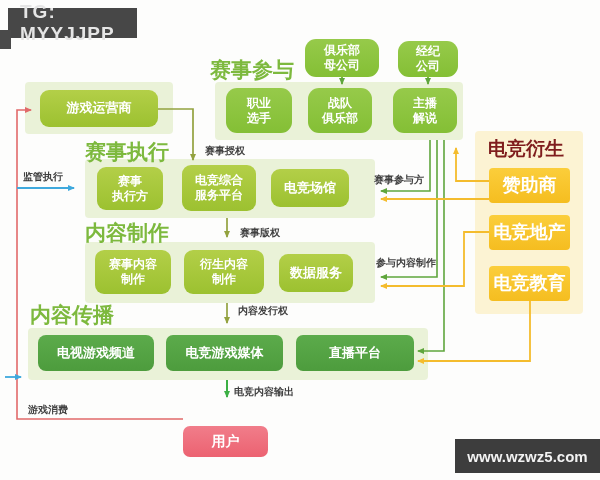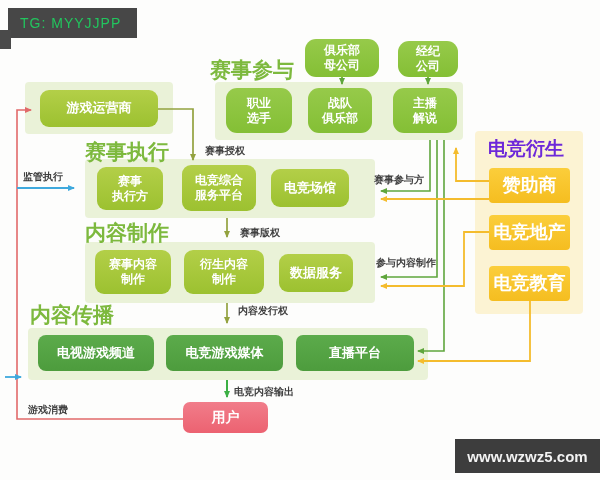--- a/index.html
+++ b/index.html
@@ -1,39 +1,39 @@
 <!DOCTYPE html>
 <html><head>
 <meta charset="utf-8">
 <style>
   html,body{margin:0;padding:0;}
   body{font-family:"Liberation Sans","DejaVu Sans",sans-serif;background:#ffffff;}
   #canvas{position:relative;width:600px;height:480px;background:#fdfdfc;overflow:hidden;}
 
   .abs{position:absolute;}
-  .badge{background:#474747;color:#22c55e;font-weight:normal;font-size:14px;
+  .badge{background:#474747;color:#e5e5e5;font-weight:bold;font-size:19px;
          display:flex;align-items:center;padding-left:12px;letter-spacing:1px;}
   .chip{background:#4a4a4a;}
   .wm{background:#3d3d3d;color:#f2f2f2;font-weight:bold;font-size:15px;
       display:flex;align-items:center;justify-content:center;}
 
   .sec{background:#eaf2d8;border-radius:4px;z-index:1;}
   .sec-y{background:#fcf3d3;border-radius:4px;z-index:1;}
 
   .title-g{color:#7db93e;font-size:21px;font-weight:bold;z-index:4;white-space:nowrap;}
-  .title-o{color:#6d28d9;font-size:19px;font-weight:bold;z-index:4;white-space:nowrap;}
+  .title-o{color:#7f1d1d;font-size:19px;font-weight:bold;z-index:4;white-space:nowrap;}
 
   .node{display:flex;align-items:center;justify-content:center;text-align:center;
         color:#fff;font-weight:bold;border-radius:9px;white-space:pre-line;
         line-height:1.25;z-index:3;box-sizing:border-box;}
   .nyg{background:linear-gradient(#b3cf48,#9cc130);font-size:13px;}
   .ng {background:linear-gradient(#96ca4a,#84bf35);font-size:12px;border-radius:11px;}
   .ndg{background:linear-gradient(#5cab4b,#4d9c3d);font-size:13px;border-radius:7px;}
   .ny {background:linear-gradient(#fbce3b,#f5bd20);font-size:18px;border-radius:4px;}
-  .nr {background:linear-gradient(#f17d8a,#ec6271);font-size:14px;border-radius:7px;}
+  .nr {background:linear-gradient(#f17d8a,#ec6271);font-size:14px;border-radius:7px;margin-top:24px;}
 
   .lbl{font-size:10px;font-weight:600;color:#3f3f3f;z-index:4;white-space:nowrap;}
 
   svg.wires{position:absolute;left:0;top:0;z-index:2;pointer-events:none;}
 </style>
 </head>
 <body>
 
 <div id="canvas">
 

